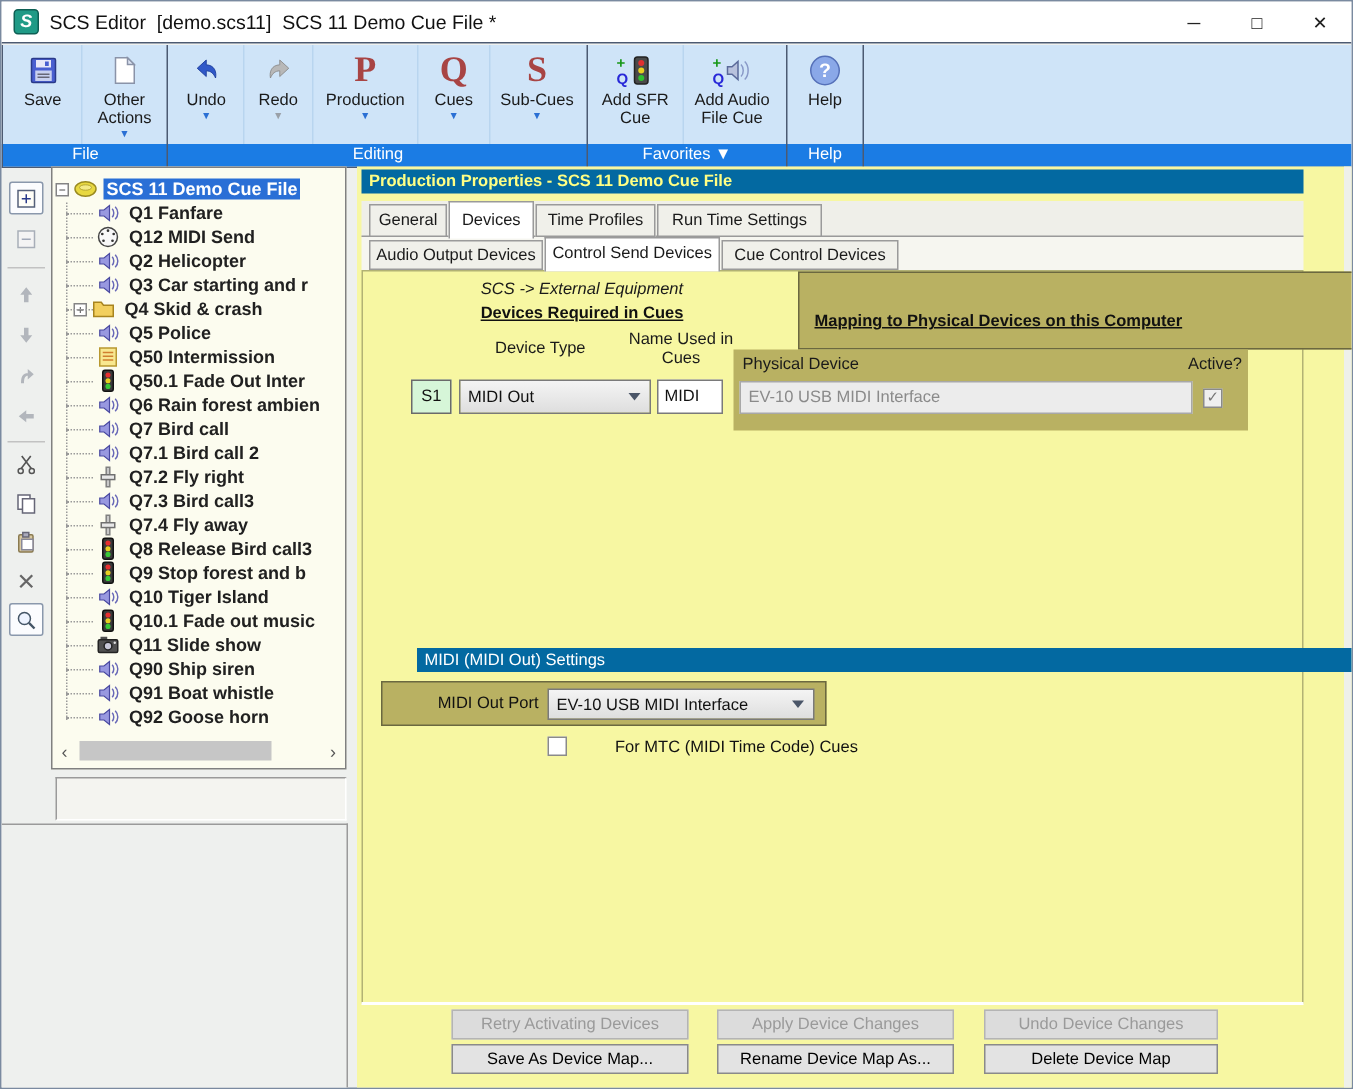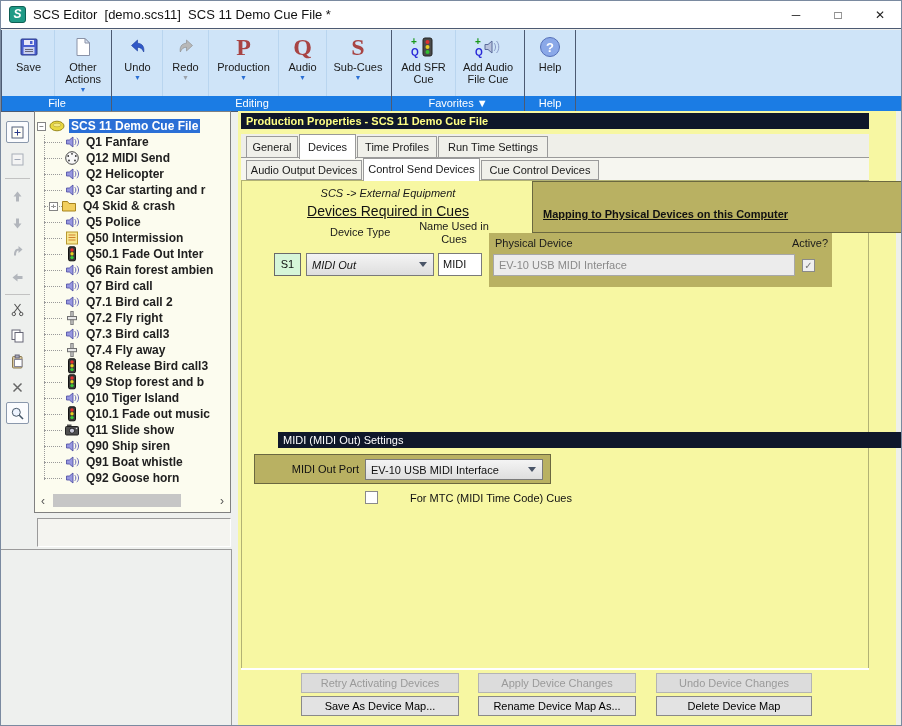--- a/index.html
+++ b/index.html
@@ -64,49 +64,49 @@
   .hs-track { flex:1; height:13px; position:relative; }
   .hs-thumb { position:absolute; left:4px; top:0; width:128px; height:13px; background:#c6c6c6; }
   
   .tree-footbox { position:absolute; left:36px; top:517px; width:194px; height:29px; background:#f4f4f0;
     border:1px solid #9a9a9a; border-right-color:#fff; border-bottom-color:#fff; }
   .left-bottom { position:absolute; left:0; top:548px; width:231px; height:178px; background:#eef0ee;
     border-top:1px solid #9a9a9a; border-right:1px solid #9a9a9a; }
   
   .main-panel { position:absolute; left:237px; top:110px; width:665px; height:616px; background:#f7f7a2; }
   .right-edge { position:absolute; left:658px; top:0; width:7px; height:616px; background:#eef0ea; }
-  .blackbar { position:absolute; left:3px; width:628px; height:16px; background:#0f172a; color:#ffff84;
+  .blackbar { position:absolute; left:3px; width:628px; height:16px; background:#0369a1; color:#ffff84;
     font-size:11px; font-weight:bold; line-height:16px; padding-left:5px; }
   .blackbar.white { color:#ffffff; font-weight:normal;margin-left:36px; }
   .tabrow-bg1 { position:absolute; left:3px; top:23px; width:628px; height:24px; background:#efefe9;
     border-bottom:1px solid #9a9a9a; }
   .tabrow-bg2 { position:absolute; left:3px; top:47px; width:628px; height:22px; background:#f6f6f0; }
   .tab { position:absolute; height:22px; top:25px; background:#f0f0ea; border:1px solid #9a9a9a;
     font-size:11px; text-align:center; line-height:20px; color:#1a1a1a; z-index:1; }
   .tab.active { top:23px; height:25px; background:#ffffff; border-bottom:none; z-index:3; line-height:24px; }
   .subtab { position:absolute; height:20px; top:49px; background:#f0f0ea; border:1px solid #9a9a9a;
     font-size:11px; text-align:center; line-height:18px; color:#1a1a1a; z-index:1; }
   .subtab.active { top:47px; height:23px; background:#ffffff; border-bottom:none; z-index:3; line-height:21px; }
   .tabpage { position:absolute; left:3px; top:69px; width:628px; height:489px; background:#f7f7a2;
     border:1px solid #b2b274; }
   
   .flow-label { position:absolute; left:48px; top:6px; width:196px; text-align:center; font-size:11px;
     font-style:italic; color:#1a1a1a; }
-  .req-header { position:absolute; left:48px; top:22px; width:196px; text-align:center; font-size:14px;
-    font-weight:normal; text-decoration:underline; color:#111; }
+  .req-header { position:absolute; left:48px; top:22px; width:196px; text-align:center; font-size:11px;
+    font-weight:bold; text-decoration:underline; color:#111; }
   .col-dtype { position:absolute; left:88px; top:45px; font-size:11px; color:#1a1a1a; }
   .col-name { position:absolute; left:176px; top:39px; width:72px; text-align:center; font-size:11px;
     line-height:13px; color:#1a1a1a; }
   .s1-box { position:absolute; left:32px; top:72px; width:27px; height:23px; background:#d6f6d8;
     border:1px solid #6a6a6a; font-size:11px; text-align:center; line-height:21px; color:#111; }
   .combo { background:linear-gradient(#f4f4f4,#dedede); border:1px solid #7a7a7a; font-size:11px;
     color:#111; display:flex; align-items:center; padding-left:5px; position:absolute; }
   .combo .chev { margin-left:auto; margin-right:6px; width:0; height:0; border-left:4px solid transparent;
     border-right:4px solid transparent; border-top:5px solid #4a5568; }
-  .dev-combo { left:64px; top:72px; width:128px; height:23px;font-style:italic; }
+  .dev-combo { left:64px; top:72px; width:128px; height:23px; }
   .name-input { position:absolute; left:196px; top:72px; width:44px; height:23px; background:#fff;
     border:1px solid #7a7a7a; font-size:11px; padding-left:4px; line-height:21px; color:#111; }
   .map-titlebox { position:absolute; left:246px; top:0px; width:380px; height:52px; background:#b9b162;
     border:1px solid #6b6840;margin-left:44px; }
   .map-title { position:absolute; left:10px; top:26px; font-size:11px; font-weight:bold;
     text-decoration:underline; color:#111; }
   .map-lower { position:absolute; left:247px; top:52px; width:343px; height:54px; background:#b9b162; }
   .map-col1 { position:absolute; left:6px; top:4px; font-size:11px; color:#1a1a1a; }
   .map-col2 { position:absolute; right:4px; top:4px; font-size:11px; color:#1a1a1a; }
   .phys-input { position:absolute; left:4px; top:21px; width:302px; height:22px; background:#ececec;
@@ -305,21 +305,21 @@
         <div class="tb-lbl">Redo</div>
         <div class="tb-dd gray">▼</div>
       </div>
       <div class="tb-btn" style="width:70px">
         <div class="tb-ico letter-ico">P</div>
         <div class="tb-lbl">Production</div>
         <div class="tb-dd">▼</div>
       </div>
       <div class="tb-btn" style="width:48px">
         <div class="tb-ico letter-ico">Q</div>
-        <div class="tb-lbl">Audio</div>
+        <div class="tb-lbl">Cues</div>
         <div class="tb-dd">▼</div>
       </div>
       <div class="tb-btn" style="width:62px">
         <div class="tb-ico letter-ico">S</div>
         <div class="tb-lbl">Sub-Cues</div>
         <div class="tb-dd">▼</div>
       </div>
     </div>
     <div class="tb-group" style="left:391px;width:132px">
       <div class="tb-btn" style="width:64px">

